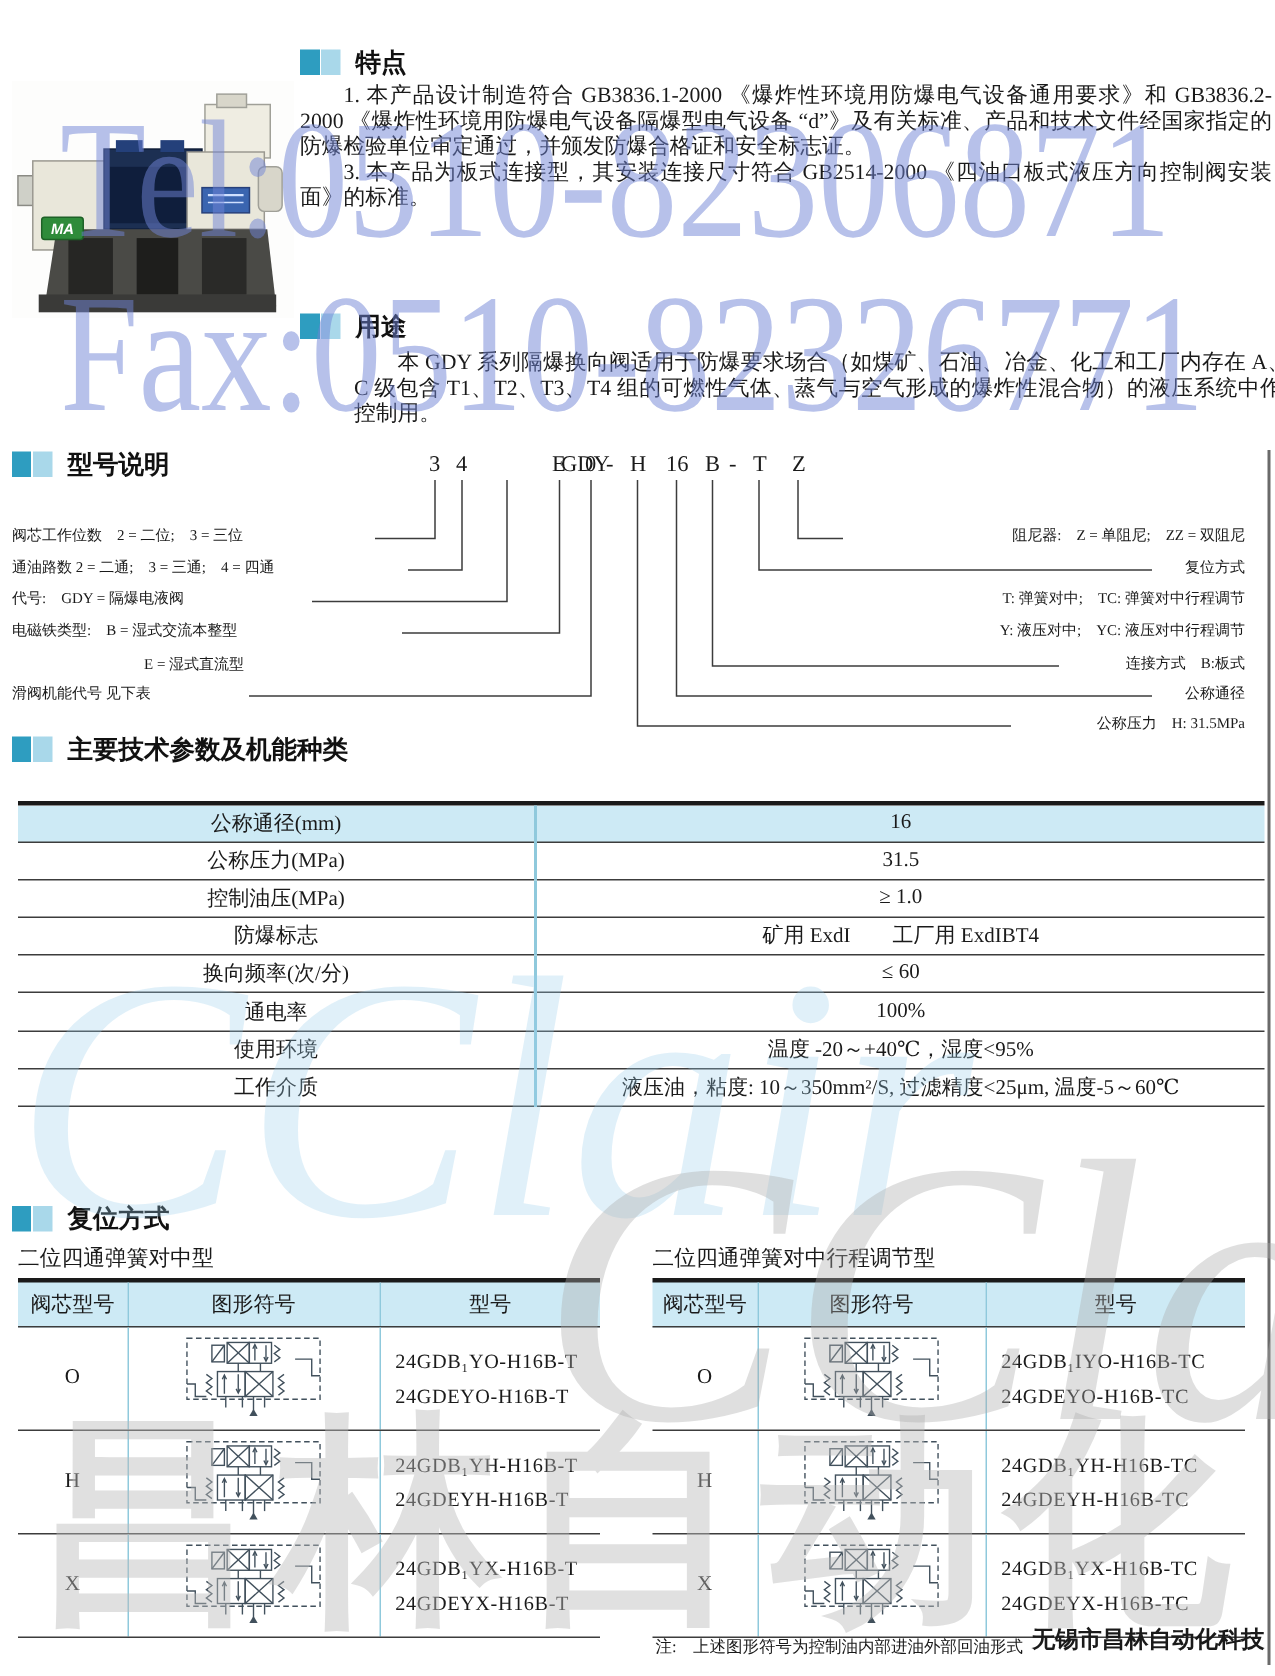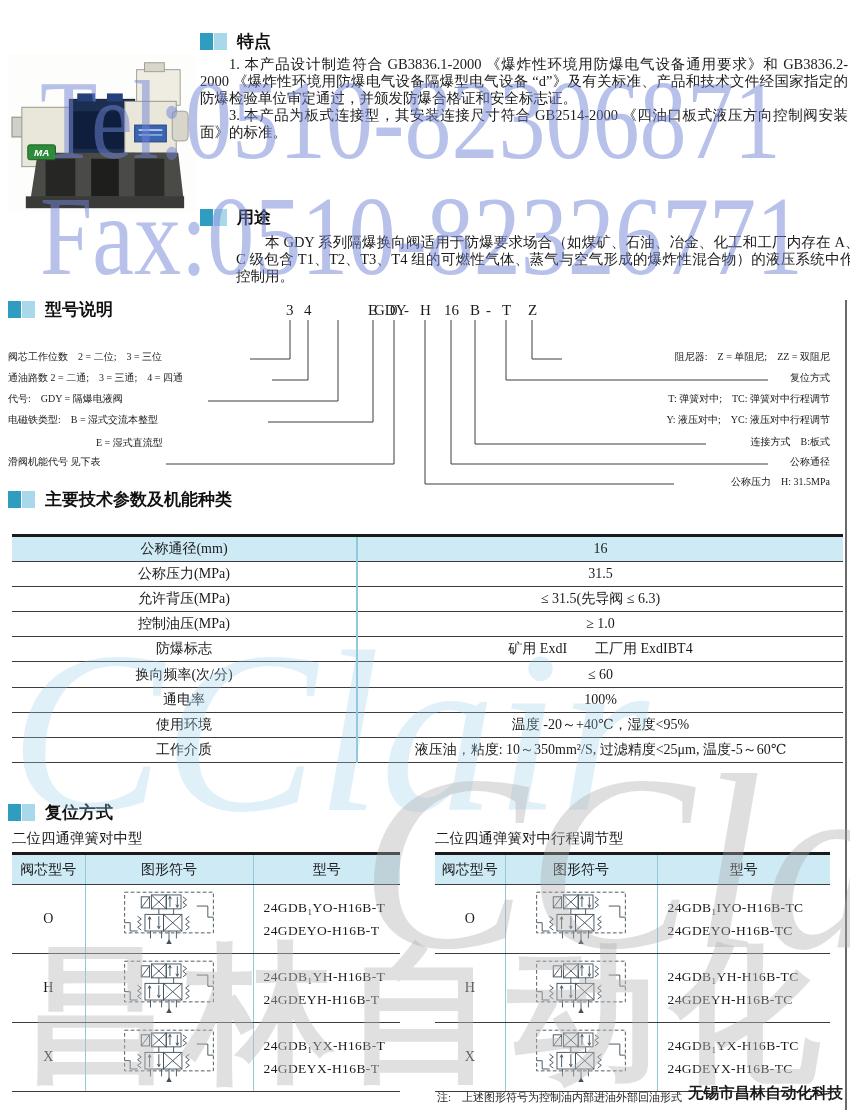--- a/index.html
+++ b/index.html
@@ -214,24 +214,20 @@
     <tbody>
       <tr>
           <td>公称通径(mm)</td>
           <td class="val">16</td>
         </tr>
       <tr>
           <td>公称压力(MPa)</td>
           <td class="val">31.5</td>
         </tr>
       <tr>
-          <td>允许背压(MPa)</td>
-          <td class="val">≤ 31.5(先导阀 ≤ 6.3)</td>
-        </tr>
-      <tr>
           <td>控制油压(MPa)</td>
           <td class="val">≥ 1.0</td>
         </tr>
       <tr>
           <td>防爆标志</td>
           <td class="val">矿用 ExdI　　工厂用 ExdIBT4</td>
         </tr>
       <tr>
           <td>换向频率(次/分)</td>
           <td class="val">≤ 60</td>

